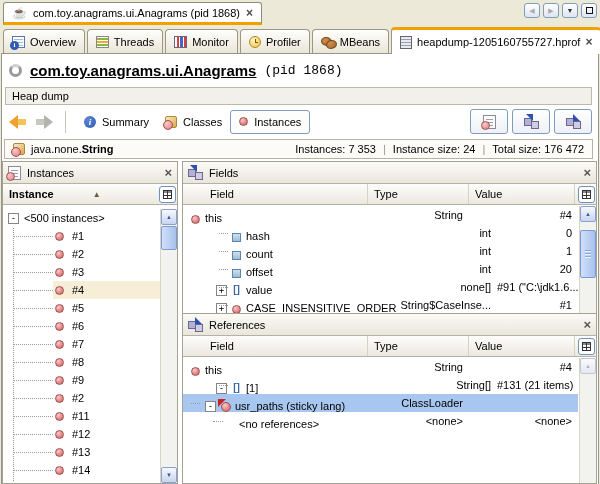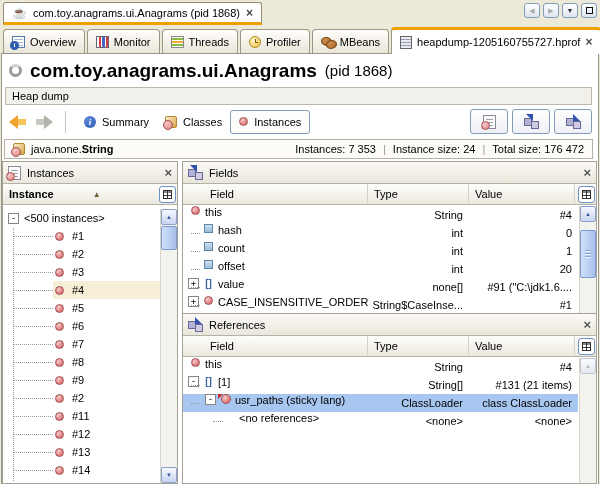--- a/index.html
+++ b/index.html
@@ -54,22 +54,22 @@
      background:radial-gradient(circle at 35% 30%,#d09050,#a0622a); border:1px solid #7a4a16; }
   .mbeans-icon::after{ content:""; position:absolute; left:5px; top:4px; width:9px; height:7px; border-radius:60% 50%;
      background:radial-gradient(circle at 35% 30%,#d09050,#a0622a); border:1px solid #7a4a16; }
   .heapdump-icon{ width:12px; height:13px; border:1px solid #666; background:
      repeating-linear-gradient(0deg,#e8eaf0 0 2px,#9aa0b4 2px 3px),#d8dce4; }
   
   .content{ position:absolute; left:1px; right:1px; top:53px; bottom:0; background:#fff; border:1px solid #97948a; border-bottom:none; }
   
   .heading{ position:absolute; left:9px; top:58px; height:25px; display:flex; align-items:center; gap:8px; }
   .ring-icon{ width:13px; height:13px; border-radius:50%; border:3px solid #9a9a9a; border-top-color:#cfcfcf; }
-  .heading .t1{ font-size:19px; font-weight:bold; }
-  .heading .t2{ font-size:15px; }
+  .heading .t1{ font-size:15px; font-weight:bold;text-decoration:underline; }
+  .heading .t2{ font-size:13px;font-family:Liberation Mono, monospace; }
   
   .heapbar{ position:absolute; left:5px; right:8px; top:87px; height:18px; background:#f2f0ea;
      border:1px solid #bcb9ac; display:flex; align-items:center; padding-left:6px; }
   
   .toolbar{ position:absolute; left:5px; right:8px; top:106px; height:31px; display:flex; align-items:center; }
   .navarrow{ position:relative; width:19px; height:14px; margin-left:4px; }
   .navarrow.back::before{ content:""; position:absolute; left:0; top:0; border-top:7px solid transparent; border-bottom:7px solid transparent; border-right:9px solid #f0a22c; }
   .navarrow.back::after{ content:""; position:absolute; left:9px; top:4px; width:8px; height:6px; background:#f6c35a; }
   .navarrow.fwd{ margin-left:6px; }
   .navarrow.fwd::before{ content:""; position:absolute; right:0; top:0; border-top:7px solid transparent; border-bottom:7px solid transparent; border-left:9px solid #b4b4ac; }
@@ -118,30 +118,30 @@
   .ch.c-type{ flex:0 0 101px; }
   .ch.c-value{ flex:0 0 106px; }
   .grid-btn{ position:absolute; right:1px; top:2px; width:17px; height:17px; border:1px solid #6f91c4; border-radius:3px;
      background:#fff; display:flex; align-items:center; justify-content:center; }
   .grid-glyph{ position:relative; width:9px; height:9px; border:1px solid #333; background:linear-gradient(#888 0 2px,transparent 2px); }
   .grid-glyph::before{ content:""; position:absolute; left:3px; top:0; bottom:0; width:1px; background:#333; }
   .grid-glyph::after{ content:""; position:absolute; left:0; right:0; top:4px; height:1px; background:#333; }
   
   .rows{ position:absolute; left:0; right:18px; top:44px; bottom:0; overflow:hidden; }
   .trow{ height:18px; display:flex; align-items:center; }
-  .trow .cf{ flex:0 0 185px; display:flex; align-items:flex-start; position:relative; height:100%; overflow:hidden; white-space:nowrap; }
+  .trow .cf{ flex:0 0 185px; display:flex; align-items:flex-end; position:relative; height:100%; overflow:hidden; white-space:nowrap; }
   .trow .ct{ flex:0 0 101px; text-align:right; padding-right:6px; white-space:nowrap; overflow:hidden; }
   .trow .cv{ flex:1 1 auto; text-align:right; padding-right:6px; white-space:nowrap; overflow:hidden; }
   .trow.selected{ background:#a8c7f0; }
   .expander{ flex:0 0 11px; width:11px; height:11px; border:1px solid #848484; background:#fff; margin-right:3px;
      font:9px/9px "DejaVu Sans Mono",monospace; text-align:center; color:#000; }
   .expander:empty{ visibility:hidden; }
   .islot{ flex:0 0 13px; display:flex; justify-content:center; align-items:center; margin-right:3px; }
   .ind0 .cf{ padding-left:6px; }
-  .ind1 .cf{ padding-left:5px; }
+  .ind1 .cf{ padding-left:5px;margin-left:28px; }
   .ind2 .cf{ padding-left:22px; }
   .ind3 .cf{ padding-left:26px; }
   .ind1 .cf::before, .ind2 .cf::before, .ind3 .cf::before{
      content:""; position:absolute; left:8px; top:9px; width:9px; border-top:1px dotted #9a9a9a; }
   .ind3 .cf::before{ left:30px; width:10px; }
   
   .instance-icon{ width:9px; height:9px; border-radius:50%;
      background:radial-gradient(circle at 35% 30%,#f8caca,#e07c7c 65%,#cf6464); border:1px solid #a05050; }
   .field-icon{ width:9px; height:9px; background:linear-gradient(#cfe0ef,#9cbcd8); border:1px solid #5c86aa; }
   .array-icon{ color:#3c64a8; font-weight:bold; font-size:10px; line-height:12px; }
@@ -198,28 +198,28 @@
   </div>
 
   <div class="tabrow2">
     <div class="tab2">
       <span class="ticonbase overview-icon"></span>
       <span>Overview</span>
 
     </div>
 
     <div class="tab2">
+      <span class="ticonbase threads-icon"></span>
+      <span>Threads</span>
+
+    </div>
+
+    <div class="tab2">
       <span class="ticonbase monitor-icon"></span>
       <span>Monitor</span>
-
-    </div>
-
-    <div class="tab2">
-      <span class="ticonbase threads-icon"></span>
-      <span>Threads</span>
 
     </div>
 
     <div class="tab2">
       <span class="ticonbase profiler-icon"></span>
       <span>Profiler</span>
 
     </div>
 
     <div class="tab2">
@@ -588,21 +588,20 @@
 
     <div class="trow ind2 selected">
       <span class="cf">
         <span class="expander">-</span>
         <span class="islot">
               <span class="sticky-class-icon"></span>
             </span>
         <span class="ftext">usr_paths (sticky lang)</span>
       </span>
       <span class="ct">ClassLoader</span>
-      <span class="cv">class ClassLoader</span>
     </div>
 
     <div class="trow ind3">
       <span class="cf">
         <span class="expander"></span>
         <span class="islot">
               <span></span>
             </span>
         <span class="ftext">&lt;no references&gt;</span>
       </span>

